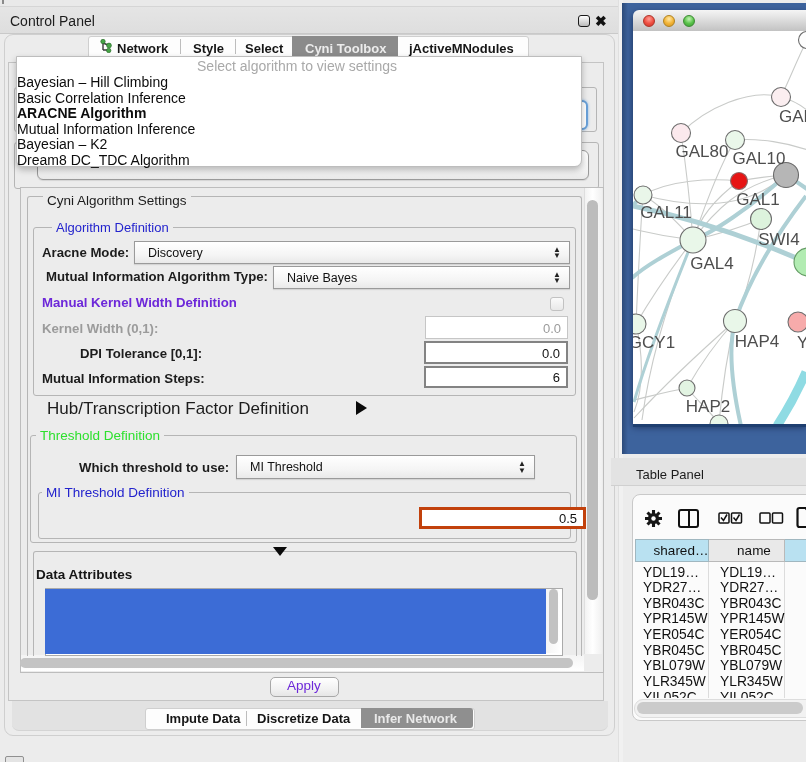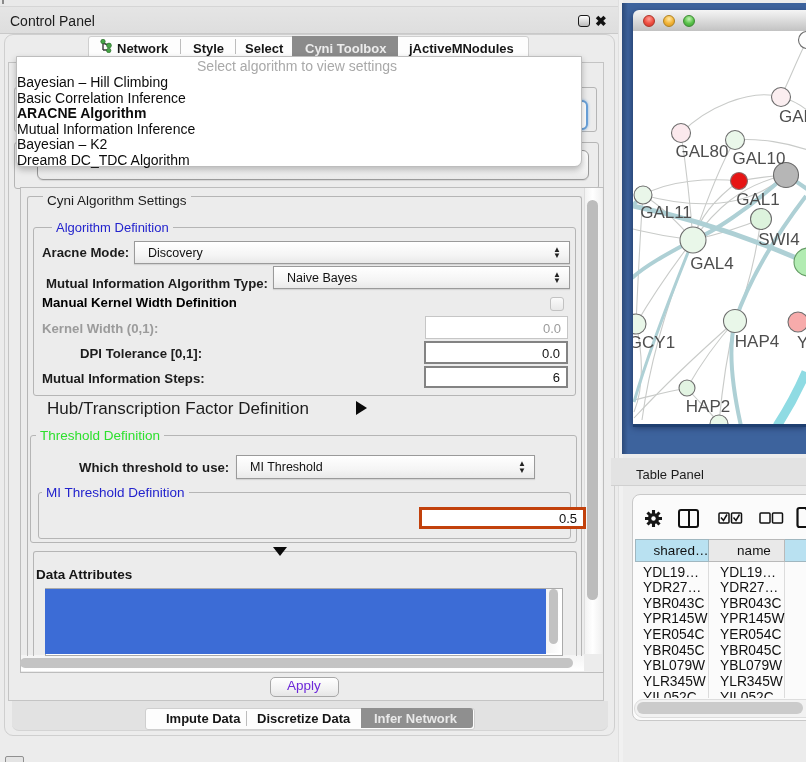--- a/index.html
+++ b/index.html
@@ -73,27 +73,27 @@
 
   <div class="grp" style="left:33px;top:227px;width:541px;height:167px;"></div>
   <div class="grptitle" style="left:52px;top:220px;font-size:13px;color:#2323cd;">Algorithm Definition</div>
 
   <div class="lbl" style="left:42px;top:245px;">Aracne Mode:</div>
   <div class="combo" style="left:134px;top:241px;width:434px;height:21px;">
     <span class="ct">Discovery</span>
       <span class="ar">▲<br>▼</span>
   </div>
 
-  <div class="lbl" style="left:46px;top:276px;text-align:right;">Mutual Information Algorithm Type:</div>
+  <div class="lbl" style="left:46px;top:269px;text-align:right;">Mutual Information Algorithm Type:</div>
   <div class="combo" style="left:273px;top:266px;width:295px;height:21px;">
     <span class="ct">Naive Bayes</span>
       <span class="ar">▲<br>▼</span>
   </div>
 
-  <div class="lbl" style="left:42px;top:295px;color:#000000;">Manual Kernel Width Definition</div>
+  <div class="lbl" style="left:42px;top:295px;color:#6d28d9;">Manual Kernel Width Definition</div>
   <div class="abs" style="left:550px;top:297px;width:12px;height:12px;border:1px solid #c2c2c2;border-radius:3px;background:linear-gradient(#fafafa,#e8e8e8);"></div>
 
   <div class="lbl" style="left:42px;top:321px;color:#9b9b9b;">Kernel Width (0,1):</div>
   <div class="inp" style="left:425px;top:316px;width:143px;height:23px;border:1px solid #c6c6c6;color:#9b9b9b;">
       <span>0.0</span>
     </div>
 
   <div class="lbl" style="left:42px;top:346px;padding-left:38px;">DPI Tolerance [0,1]:</div>
   <div class="inp" style="left:424px;top:341px;width:144px;height:23px;border:2px solid #838383;">
       <span>0.0</span>

